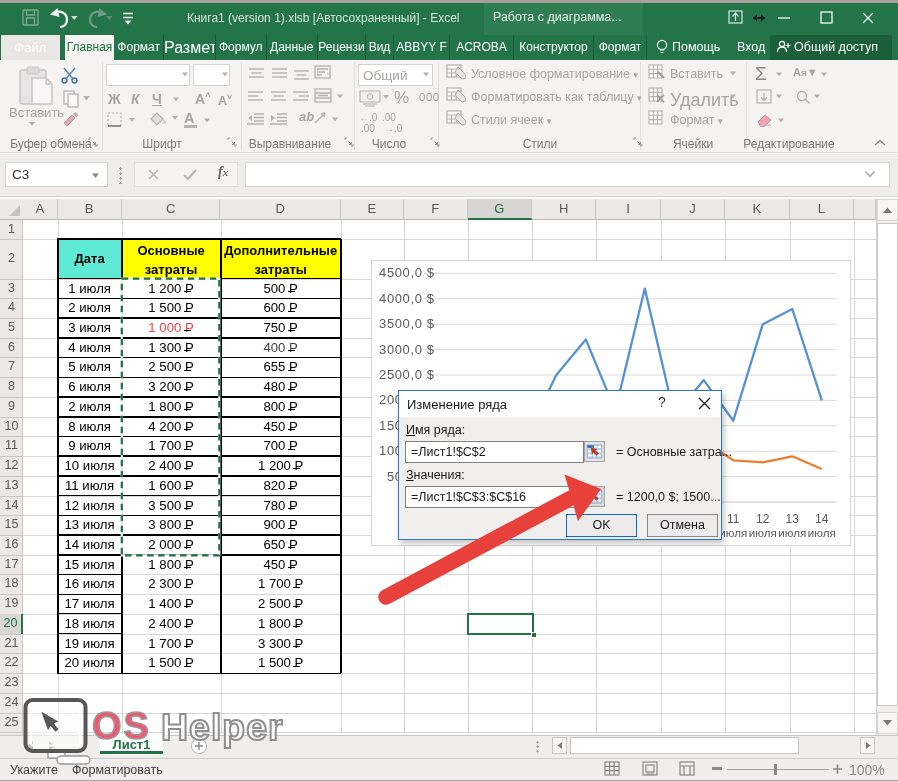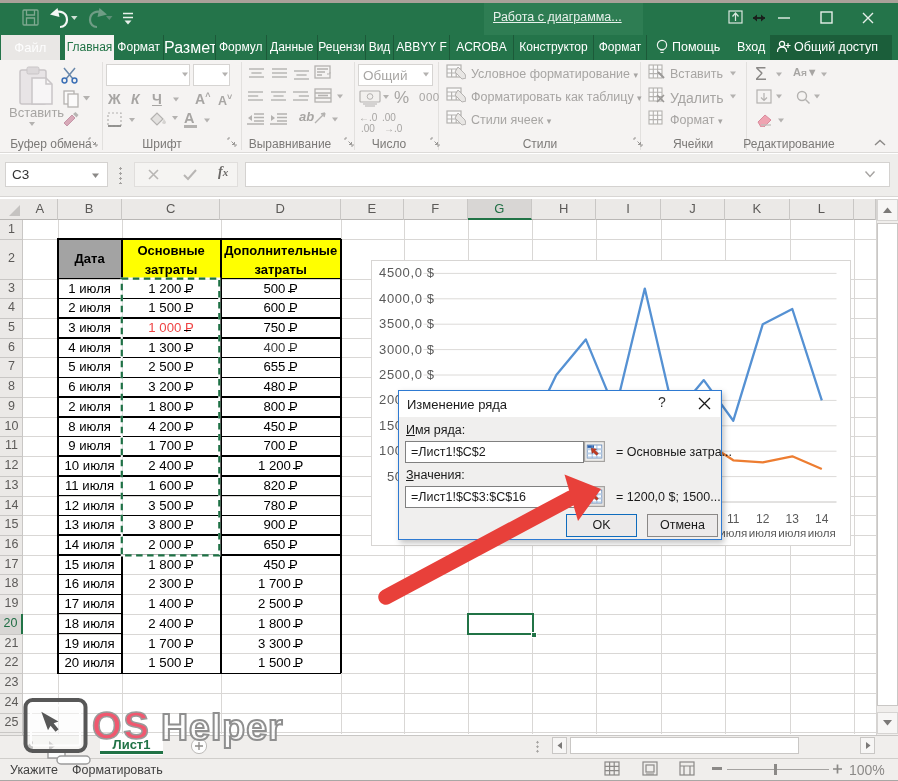--- a/index.html
+++ b/index.html
@@ -6,37 +6,38 @@
 .ab{position:absolute}
 #app{position:relative;width:898px;height:781px}
 .rub{position:relative;display:inline-block;line-height:1}
 .rub i{position:absolute;left:-1.3px;width:7px;bottom:2.9px;border-top:1.3px solid #000;display:block}
 </style></head><body>
 <div id="app">
 
 <div class="ab" style="left:0;top:0;width:898px;height:3px;background:#a9a199"></div>
 <div class="ab" style="left:0;top:3px;width:898px;height:31.5px;background:#24744a"></div>
 <div class="ab" style="left:484px;top:3px;width:159px;height:31.5px;background:#2e7d53"></div>
-<div class="ab" style="left:493px;top:10px;width:150px;height:18px;color:#e9f1ec;font-size:12.5px;text-decoration:underline;">Работа с диаграмма...</div>
+<div class="ab" style="left:493px;top:10px;width:150px;height:18px;color:#e9f1ec;font-size:12.5px;">Работа с диаграмма...</div>
 <svg class="ab" style="left:18px;top:5px" width="125" height="26" viewBox="0 0 125 26">
 <g fill="none" stroke="#7fa890" stroke-width="1.3">
  <rect x="5" y="5" width="15" height="15" rx="1"></rect>
  <path d="M8.5 5 v5 h8 v-5 M8.5 20 v-7 h8 v7"></path>
 </g>
 <path d="M36 8 c6 -3.5 13 0 13 7 c0 4 -3 7 -7 7" fill="none" stroke="#f4f7f5" stroke-width="2.2"></path>
 <path d="M39.5 3 l-7.5 6.5 l9.5 2.5 z" fill="#f4f7f5"></path>
 <path d="M53 11 l6.5 0 l-3.2 4 z" fill="#cfe0d5"></path>
 <path d="M85 8 c-6 -3.5 -13 0 -13 7 c0 4 3 7 7 7" fill="none" stroke="#6f9d85" stroke-width="2.2"></path>
 <path d="M81.5 3 l7.5 6.5 l-9.5 2.5 z" fill="#6f9d85"></path>
 <path d="M88 11 l6.5 0 l-3.2 4 z" fill="#5e8f77"></path>
 <g stroke="#e9f1ec" stroke-width="1.7">
  <path d="M105 8.5 h10 M105 12.5 h10"></path>
 </g>
 <path d="M106.5 15.5 l7 0 l-3.5 4 z" fill="#e9f1ec"></path>
 </svg>
+<div class="ab" style="left:187px;top:11px;width:300px;height:16px;color:#d5e7db;font-size:12px;white-space:nowrap">Книга1 (version 1).xlsb [Автосохраненный] - Excel</div>
 <svg class="ab" style="left:720px;top:3px" width="178" height="31" viewBox="0 0 178 31">
 <g fill="none" stroke="#dbe7df" stroke-width="1.2">
  <rect x="9" y="8" width="13" height="12"></rect>
  <path d="M15.5 18 v-7 M12.5 13.5 l3-3.5 3 3.5"></path>
 </g>
 <g stroke="#1a1f1c" stroke-width="1.8" fill="#1a1f1c">
  <path d="M33 15 h12"></path>
  <path d="M33 15 l4 -3.5 v7 z" stroke-width="0"></path>
  <path d="M45 15 l-4 -3.5 v7 z" stroke-width="0"></path>
 </g>
@@ -305,21 +306,21 @@
       </g>
       <path d="M9 8 l7 7 M16 8 l-7 7" stroke="#9a9896" stroke-width="1.6"></path>
     </svg>
 <svg class="ab" style="left:648px;top:110px" width="18" height="17" viewBox="0 0 18 17">
 <g stroke="#b4b2b0" stroke-width="1.1" fill="#fbfafa">
         <rect x="1" y="1" width="13" height="13"></rect>
         <path d="M1 5.3 h13 M1 9.6 h13 M5.3 1 v13 M9.6 1 v13"></path>
       </g>
     </svg>
 <div class="ab" style="left:670px;top:67px;width:70px;height:15px;color:#a7a5a3;font-size:12.5px">Вставить</div>
-<div class="ab" style="left:670px;top:90px;width:70px;height:15px;color:#a7a5a3;font-size:14px">Удалить</div>
+<div class="ab" style="left:670px;top:90px;width:70px;height:15px;color:#a7a5a3;font-size:18px">Удалить</div>
 <div class="ab" style="left:670px;top:113px;width:70px;height:15px;color:#a7a5a3;font-size:12.5px">Формат <span style="font-size:9px">▾</span></div>
 <svg class="ab" style="left:729px;top:70px" width="8" height="7" viewBox="0 0 8 7">
       <path d="M1 1.5 h6 l-3 4 z" fill="#b4b2b0"></path>
     </svg>
 <svg class="ab" style="left:729px;top:93px" width="8" height="7" viewBox="0 0 8 7">
       <path d="M1 1.5 h6 l-3 4 z" fill="#b4b2b0"></path>
     </svg>
 <div class="ab" style="left:755px;top:62.5px;width:22px;height:22px;color:#8b8987;font-size:19px">Σ</div>
 <svg class="ab" style="left:775px;top:71px" width="8" height="7" viewBox="0 0 8 7">
       <path d="M1 1.5 h6 l-3 4 z" fill="#b4b2b0"></path>
@@ -475,21 +476,21 @@
 <div class="ab" style="left:340.8px;top:219.5px;width:1px;height:514.4px;background:#d9d7d5"></div>
 <div class="ab" style="left:403.8px;top:219.5px;width:1px;height:514.4px;background:#d9d7d5"></div>
 <div class="ab" style="left:467.6px;top:219.5px;width:1px;height:514.4px;background:#d9d7d5"></div>
 <div class="ab" style="left:532px;top:219.5px;width:1px;height:514.4px;background:#d9d7d5"></div>
 <div class="ab" style="left:596.4px;top:219.5px;width:1px;height:514.4px;background:#d9d7d5"></div>
 <div class="ab" style="left:660.8px;top:219.5px;width:1px;height:514.4px;background:#d9d7d5"></div>
 <div class="ab" style="left:725.2px;top:219.5px;width:1px;height:514.4px;background:#d9d7d5"></div>
 <div class="ab" style="left:789.6px;top:219.5px;width:1px;height:514.4px;background:#d9d7d5"></div>
 <div class="ab" style="left:854px;top:219.5px;width:1px;height:514.4px;background:#d9d7d5"></div>
 <div class="ab" style="left:876px;top:219.5px;width:1px;height:514.4px;background:#d9d7d5"></div>
-<div class="ab" style="left:57.5px;top:239px;width:64.2px;height:39.5px;background:#a3a3a3;color:#000;font-weight:bold;font-size:13px;text-align:center;line-height:39.5px">Дата</div>
+<div class="ab" style="left:57.5px;top:239px;width:64.2px;height:39.5px;background:#5eead4;color:#000;font-weight:bold;font-size:13px;text-align:center;line-height:39.5px">Дата</div>
 <div class="ab" style="left:121.7px;top:239px;width:98.8px;height:39.5px;background:#ffff00;color:#000;font-weight:bold;font-size:13px;text-align:center;line-height:19.5px;padding-top:1.5px">Основные<br>затраты</div>
 <div class="ab" style="left:220.5px;top:239px;width:120.30000000000001px;height:39.5px;background:#ffff00;color:#000;font-weight:bold;font-size:13px;text-align:center;line-height:19.5px;padding-top:1.5px">Дополнительные<br>затраты</div>
 <div class="ab" style="left:57.5px;top:278.5px;width:64.2px;height:19.73px;color:#000;font-size:13.2px;text-align:center;line-height:19.73px;white-space:nowrap">1 июля</div>
 <div class="ab" style="left:121.7px;top:278.5px;width:98.8px;height:19.73px;color:#000;font-size:13.2px;text-align:center;line-height:19.73px;white-space:nowrap">1 200 <span class="rub">Р<i></i></span></div>
 <div class="ab" style="left:220.5px;top:278.5px;width:120.30000000000001px;height:19.73px;color:#000;font-size:13.2px;text-align:center;line-height:19.73px;white-space:nowrap">500 <span class="rub">Р<i></i></span></div>
 <div class="ab" style="left:57.5px;top:298.23px;width:64.2px;height:19.73px;color:#000;font-size:13.2px;text-align:center;line-height:19.73px;white-space:nowrap">2 июля</div>
 <div class="ab" style="left:121.7px;top:298.23px;width:98.8px;height:19.73px;color:#000;font-size:13.2px;text-align:center;line-height:19.73px;white-space:nowrap">1 500 <span class="rub">Р<i></i></span></div>
 <div class="ab" style="left:220.5px;top:298.23px;width:120.30000000000001px;height:19.73px;color:#000;font-size:13.2px;text-align:center;line-height:19.73px;white-space:nowrap">600 <span class="rub">Р<i></i></span></div>
 <div class="ab" style="left:57.5px;top:317.96px;width:64.2px;height:19.73px;color:#000;font-size:13.2px;text-align:center;line-height:19.73px;white-space:nowrap">3 июля</div>
 <div class="ab" style="left:121.7px;top:317.96px;width:98.8px;height:19.73px;color:#ef4444;font-size:13.2px;text-align:center;line-height:19.73px;white-space:nowrap">1 000 <span class="rub">Р<i></i></span></div>

